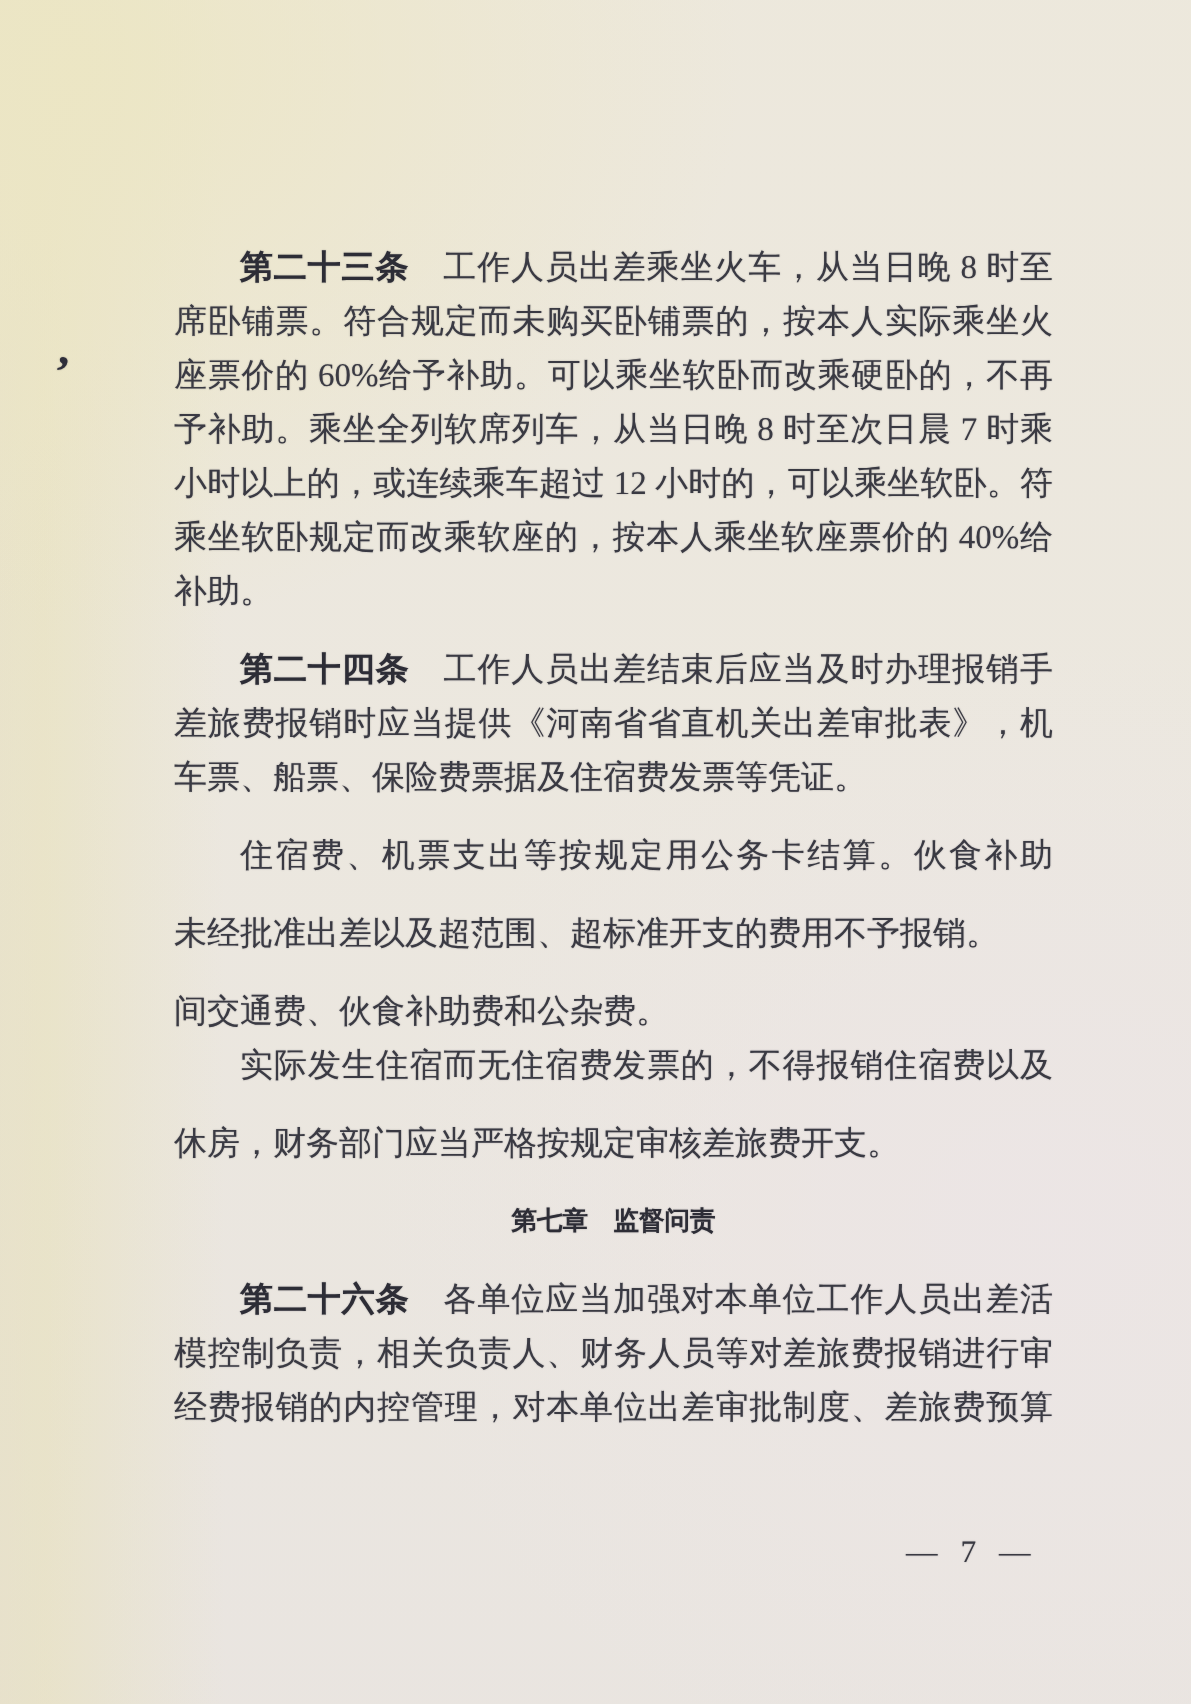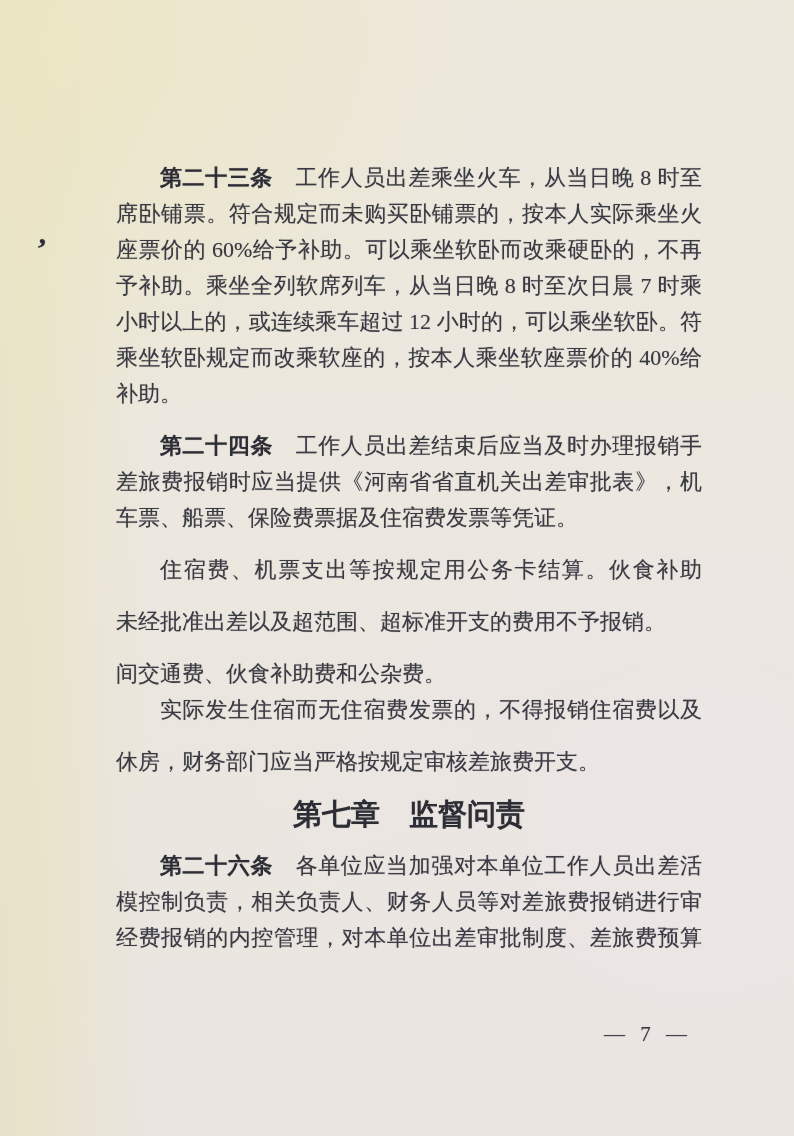--- a/index.html
+++ b/index.html
@@ -41,21 +41,21 @@
   .line.last { text-align-last: left; }
   .lead { font-weight: bold; color: #2d2d36; }
   .chapter-heading {
     text-align: center;
     text-align-last: center;
     font-weight: bold;
     color: #2d2d36;
     height: 36px;
     margin-top: 14px;
     margin-bottom: 14px;
-    font-size: 29px;
+    font-size: 17px;
   }
   .page-number {
     position: absolute;
     top: 1022px;
     right: 102px;
     font-size: 21px;
     letter-spacing: 5px;
     color: var(--ink, #3a3a43);
     text-shadow: 0 0 1px rgba(58,58,67,0.45);
   }

